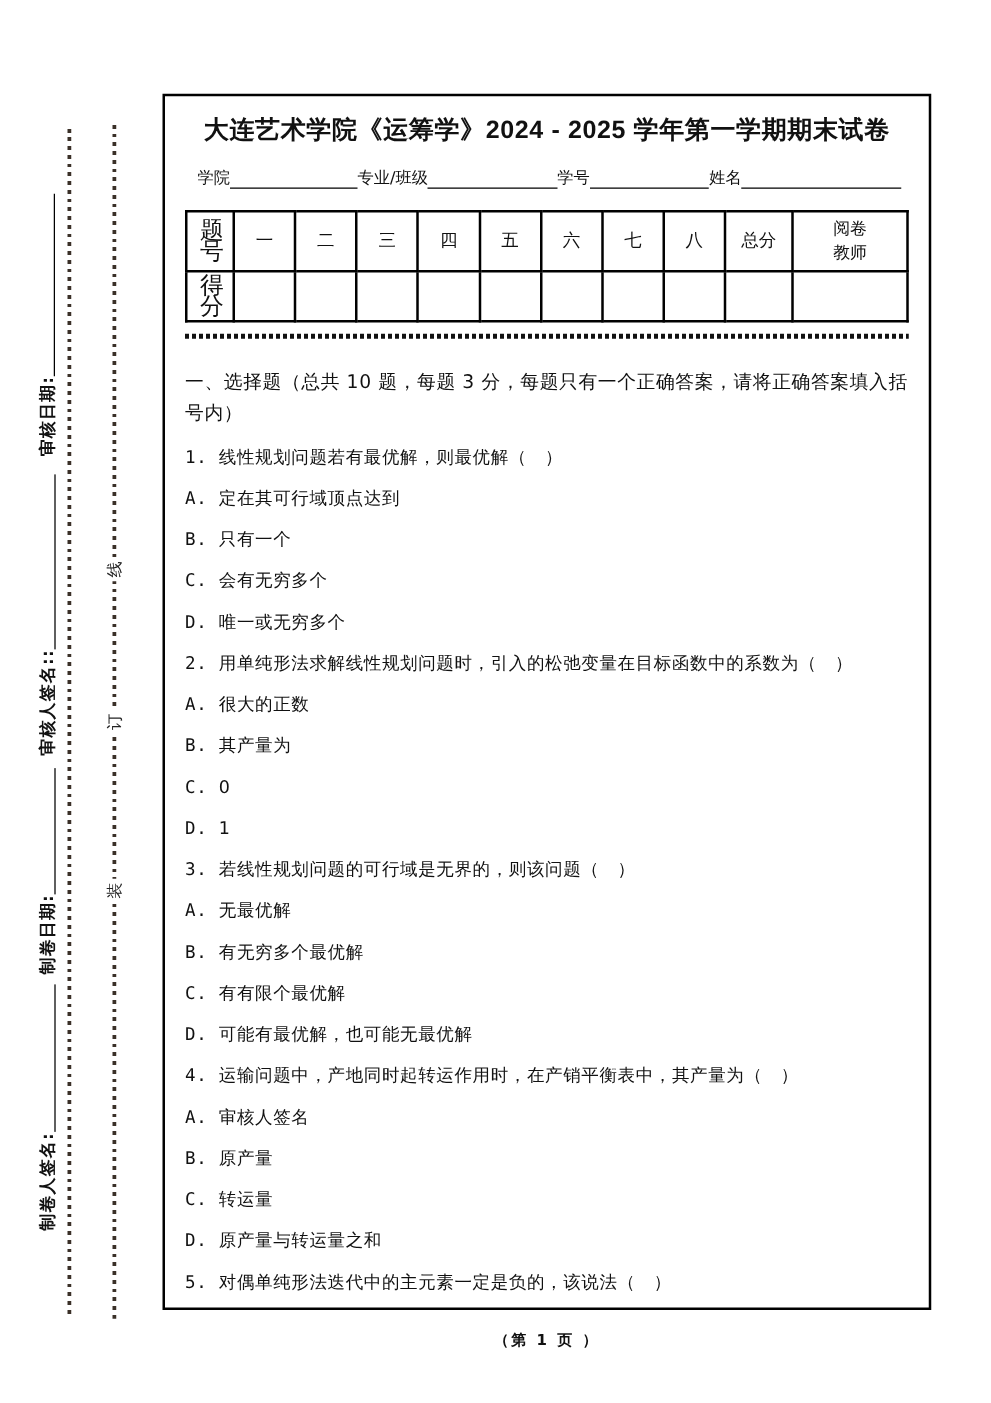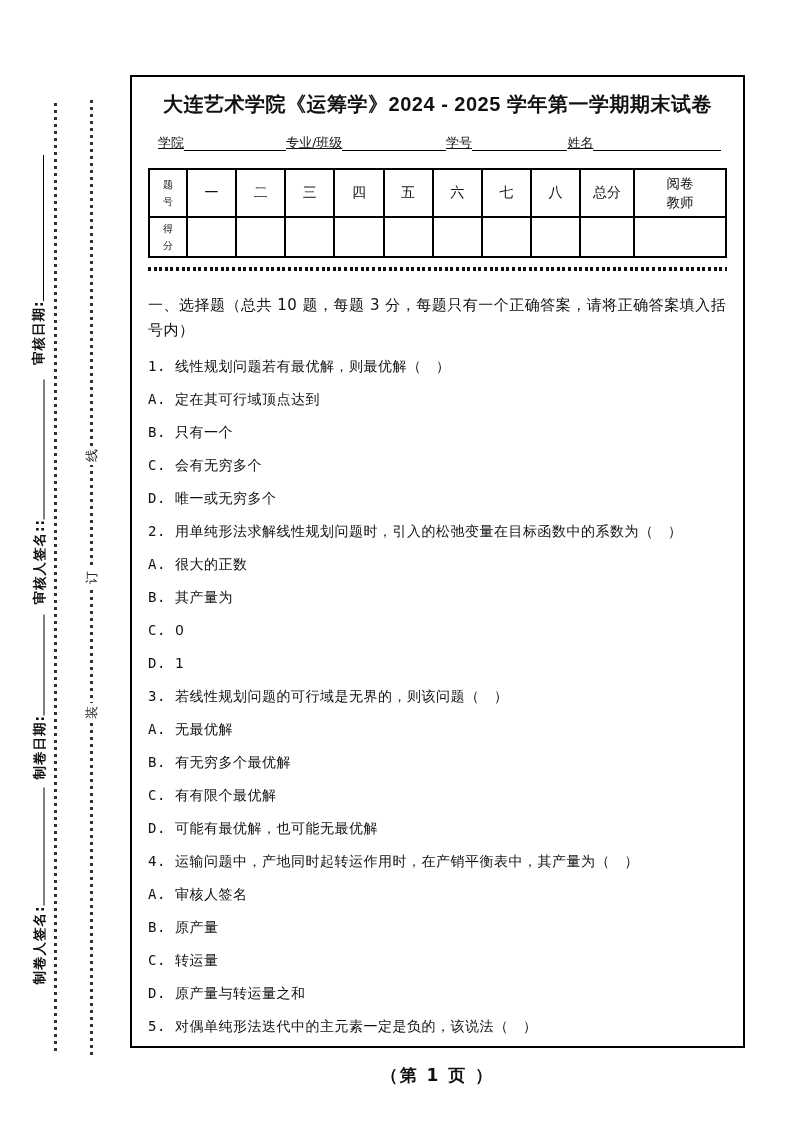--- a/index.html
+++ b/index.html
@@ -34,37 +34,37 @@
   .sheet {
     position:absolute; left:130px; top:75px; width:615px; height:973px;
     border:2px solid #000; box-sizing:border-box; padding:12px 16px 0 16px;
     background:#fff;
   }
   .title {
     margin:0; font-family:Liberation Sans, sans-serif; font-size:20px; font-weight:bold;
     text-align:center; line-height:30px; white-space:nowrap; letter-spacing:0.5px;
   }
   .fields {
-    display:flex; margin:16px 6px 0 10px; font-size:13px; align-items:flex-end;text-decoration:underline;
+    display:flex; margin:16px 6px 0 10px; font-size:13px; align-items:flex-end;
   }
   .field { display:flex; align-items:flex-end; }
   .field-label { white-space:nowrap; font-weight:500; line-height:16px; }
   .field-line { border-bottom:1.5px solid #000; height:14px; }
   .fl-1 { width:78px; } .fl-2 { width:100px; } .fl-3 { width:76px; } .fl-4 { width:108px; }
 
   table.score-table {
     width:100%; border-collapse:collapse; table-layout:fixed; margin-top:17px;
   }
   table.score-table td {
     border:2px solid #000; text-align:center; vertical-align:middle;
     font-size:14px; padding:0;
   }
   tr.head-row td { height:46px; }
   tr.score-row td { height:38px; }
-  .stack2 { display:inline-block; width:16px; line-height:17px; font-size:10px; }
+  .stack2 { display:inline-block; width:16px; line-height:17px; font-size:19px; }
   .stack4 { display:inline-block; width:30px; line-height:19px; font-size:13.5px; }
 
   .dotted-sep {
     height:3.5px; margin-top:9px;
     background:repeating-linear-gradient(to right,#111 0 3px, transparent 3px 5.6px);
   }
 
   .section-heading {
     margin:22px 0 0 0; font-size:15px; line-height:25px; font-weight:500;
     letter-spacing:0.5px;
@@ -74,21 +74,21 @@
     margin:0; padding-top:13px; line-height:20px; font-size:14px; display:flex;
     letter-spacing:0.5px;
   }
   .q-num, .opt-letter {
     width:27px; flex-shrink:0; font-family:"DejaVu Sans Mono", monospace;
     font-size:14px;
   }
 
   .footer {
     position:absolute; left:130px; top:1064px; width:615px; text-align:center;
-    font-size:17px; font-weight:bold; letter-spacing:2px;
+    font-size:12px; font-weight:bold; letter-spacing:2px;
   }
 </style>
 </head>
 <body>
 
 <div class="page">
 
   <div>
 
     <div class="sig-item" style="width:210px; left:-68px; top:250px;">

